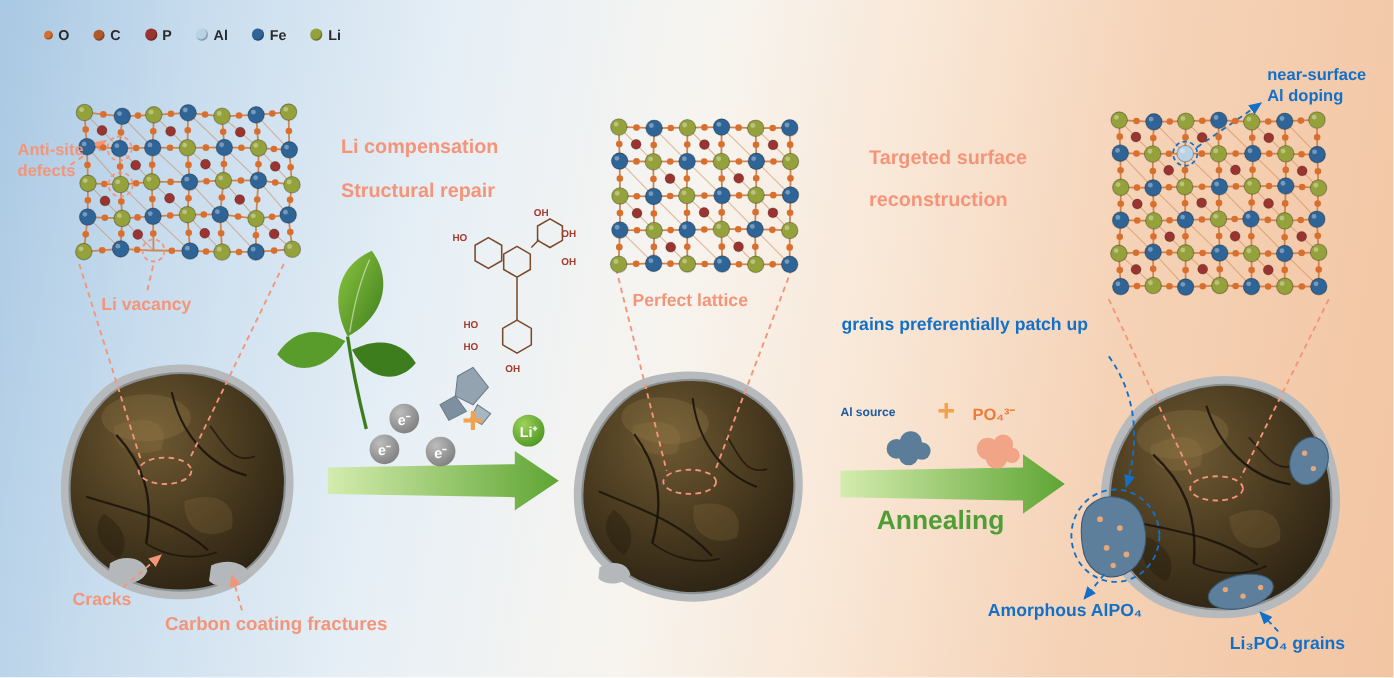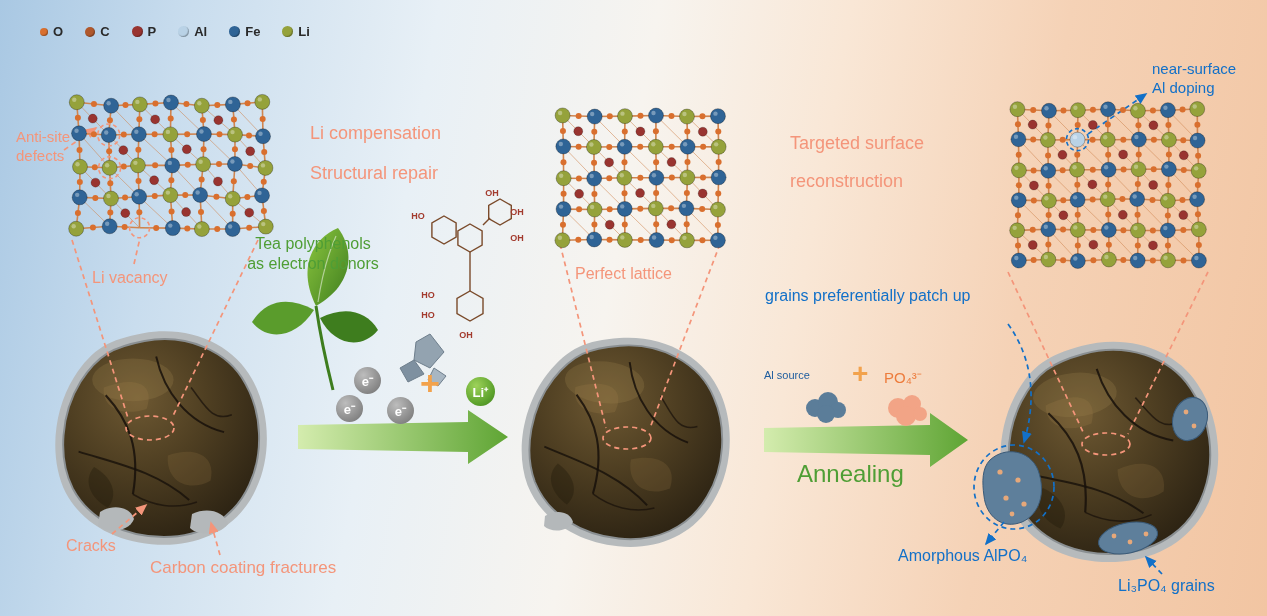--- a/index.html
+++ b/index.html
@@ -2,21 +2,21 @@
 <html style="--salmon: #f4957a; --green: #4f9e35; --blue: #1270c8; --navy: #1d5c9e; --orange: #ed7c3c; --plusOrange: #f2a24c; --bond: #cf8550; --atomO: #d96f2e; --atomC: #b0582c; --atomP: #993430; --atomAl: #b9d2e6; --atomFe: #2f6496; --atomLi: #95a23b; --arrowLight: #d4ecae; --arrowDark: #5fa534;"><head>
 <meta charset="utf-8">
 <style>
   html,body{margin:0;padding:0}
   .stage{
     position:relative;width:1267px;height:616px;overflow:hidden;
     font-family:"Liberation Sans",sans-serif;
     background:linear-gradient(100deg,#a9c8e3 0%,#c9ddee 14%,#e8f0f6 32%,#f7f4ef 48%,#f9e7d6 62%,#f5d2b6 78%,#f2c5a2 100%);
   }
   svg{position:absolute;left:0;top:0}
-  .lbl{position:absolute;font-weight:normal;white-space:nowrap;line-height:1.25}
+  .lbl{position:absolute;font-weight:bold;white-space:nowrap;line-height:1.25}
   .salmon{color:var(--salmon)}
   .greenTxt{color:var(--green)}
   .blueTxt{color:var(--blue)}
   .navyTxt{color:var(--navy)}
   .orangeTxt{color:var(--orange)}
   .blk span{display:block}
   .legend{position:absolute;left:40px;top:24px;display:flex;align-items:center;gap:22px}
   .legend-item{display:flex;align-items:center;gap:5px;font-size:13px;font-weight:bold;color:#2a2a2a}
   .legend-dot{border-radius:50%;display:inline-block;box-shadow:inset -1px -1px 1px rgba(0,0,0,.3)}
   .electron{
@@ -898,24 +898,20 @@
       </div>
   </div>
 
   <div class="lbl salmon blk" style="left:16px;top:128px;font-size:15px">
     <span>Anti-site</span>
     <span>defects</span>
   </div>
   <div class="lbl salmon" style="left:92px;top:268px;font-size:16px">Li vacancy</div>
   <div class="lbl salmon" style="left:310px;top:122px;font-size:18px">Li compensation</div>
   <div class="lbl salmon" style="left:310px;top:162px;font-size:18px">Structural repair</div>
-  <div class="lbl greenTxt blk" style="left:228px;top:234px;font-size:16px;width:170px;text-align:center;white-space:normal">
-    <span>Tea polyphenols</span>
-    <span>as electron donors</span>
-  </div>
   <div class="lbl salmon" style="left:575px;top:264px;font-size:16px">Perfect lattice</div>
   <div class="lbl salmon" style="left:790px;top:132px;font-size:18px">Targeted surface</div>
   <div class="lbl salmon" style="left:790px;top:170px;font-size:18px">reconstruction</div>
   <div class="lbl blueTxt blk" style="left:1152px;top:60px;font-size:15px">
     <span>near-surface</span>
     <span>Al doping</span>
   </div>
   <div class="lbl blueTxt blk" style="left:765px;top:286px;font-size:16px">
     <span>grains preferentially patch up</span>
   </div>

